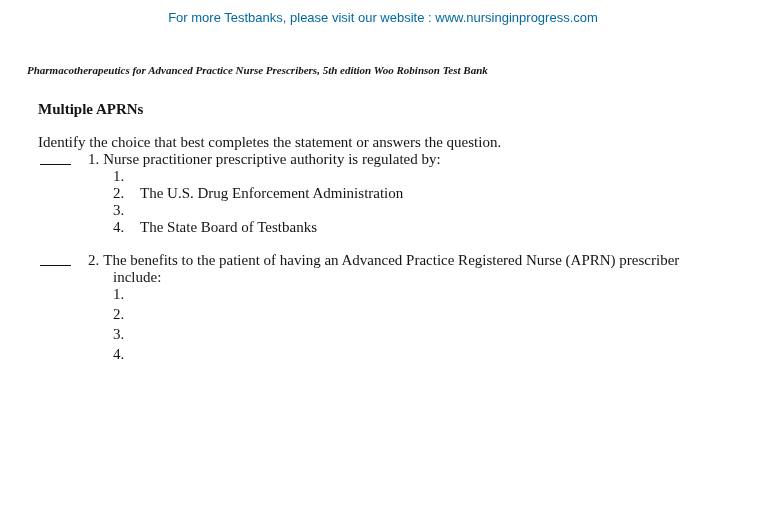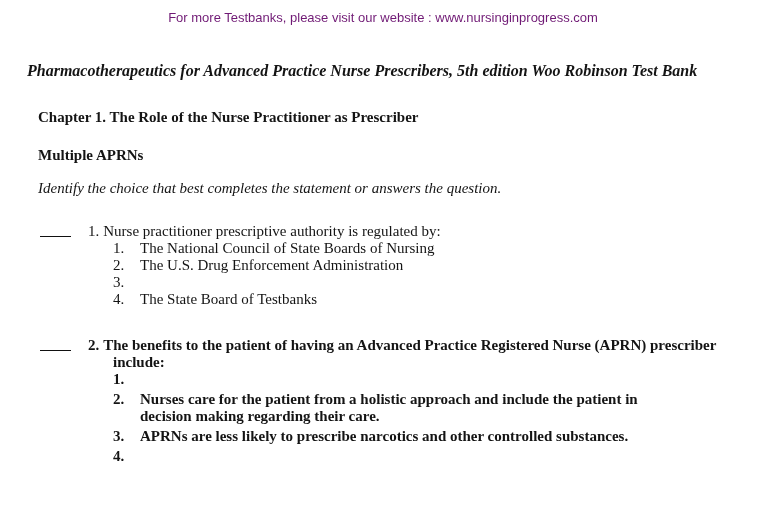--- a/index.html
+++ b/index.html
@@ -23,43 +23,42 @@
     text-align: center;
     font-family: "Liberation Sans", sans-serif;
     font-size: 13px;
     color: #ff2222;
     line-height: 15px;
   }
   .title {
     margin: 36px 24px 0 27px;
     font-weight: bold;
     font-style: italic;
-    font-size: 16px;
+    font-size: 11px;
     line-height: 19px;
   }
   .chapter {
     margin: 29px 0 0 38px;
     font-weight: bold;
     line-height: 17px;
   }
   .section {
     margin: 21px 0 0 38px;
     font-weight: bold;
     line-height: 17px;
   }
   .instruction {
     margin: 16px 0 0 38px;
-    font-style: italic;
     line-height: 17px;
   }
   .question {
     position: relative;
   }
-  .question.q1 { margin-top: 26px; }
-  .question.q2 { margin-top: 29px; font-weight: bold; }
+  .question.q1 { }
+  .question.q2 { margin-top: 16px; }
   .answer-blank {
     position: absolute;
     left: 40px;
     top: 0;
     width: 31px;
     height: 13px;
     border-bottom: 1.6px solid #111111;
   }
   .stem-wrap {
     padding-left: 113px;
@@ -90,39 +89,37 @@
   }
   .choice-text {
     white-space: pre-line;
   }
 </style>
 </head>
 <body>
 
 <div class="page">
 
-  <div class="notice" style="color: #701a75;">For more Testbanks, please visit our website : www.nursinginprogress.com</div>
+  <div class="notice" style="color: #0369a1;">For more Testbanks, please visit our website : www.nursinginprogress.com</div>
 
   <div class="title">Pharmacotherapeutics for Advanced Practice Nurse Prescribers, 5th edition Woo Robinson Test Bank</div>
 
-  <div class="chapter">Chapter 1. The Role of the Nurse Practitioner as Prescriber</div>
 
   <div class="section">Multiple APRNs</div>
 
   <div class="instruction">Identify the choice that best completes the statement or answers the question.</div>
 
   <div class="question q1">
     <span class="answer-blank"></span>
     <div class="stem-wrap">
       <span class="q-num">1.</span><span class="q-stem">Nurse practitioner prescriptive authority is regulated by:</span>
     </div>
     <div class="choices">
       <div class="choice">
         <span class="choice-num">1.</span>
-        <span class="choice-text">The National Council of State Boards of Nursing</span>
       </div>
       <div class="choice">
         <span class="choice-num">2.</span>
         <span class="choice-text">The U.S. Drug Enforcement Administration</span>
       </div>
       <div class="choice">
         <span class="choice-num">3.</span>
       </div>
       <div class="choice">
         <span class="choice-num">4.</span>
@@ -136,26 +133,23 @@
     <div class="stem-wrap">
       <span class="q-num">2.</span><span class="q-stem">The benefits to the patient of having an Advanced Practice Registered Nurse (APRN) prescriber
 include:</span>
     </div>
     <div class="choices">
       <div class="choice">
         <span class="choice-num">1.</span>
       </div>
       <div class="choice">
         <span class="choice-num">2.</span>
-        <span class="choice-text">Nurses care for the patient from a holistic approach and include the patient in
-decision making regarding their care.</span>
       </div>
       <div class="choice">
         <span class="choice-num">3.</span>
-        <span class="choice-text">APRNs are less likely to prescribe narcotics and other controlled substances.</span>
       </div>
       <div class="choice">
         <span class="choice-num">4.</span>
       </div>
     </div>
   </div>
 
 </div>
 
 </body></html>

